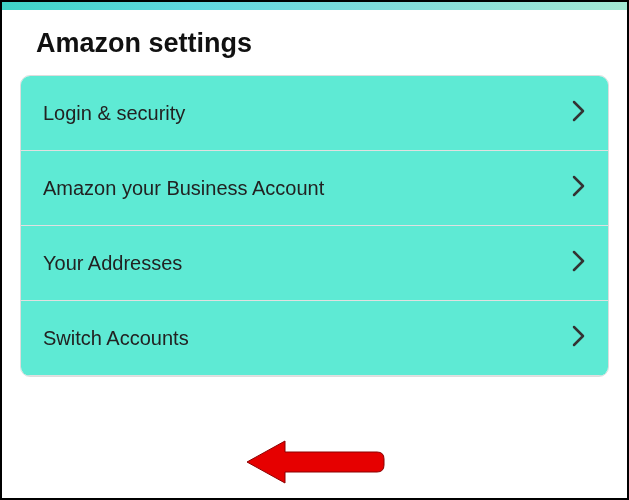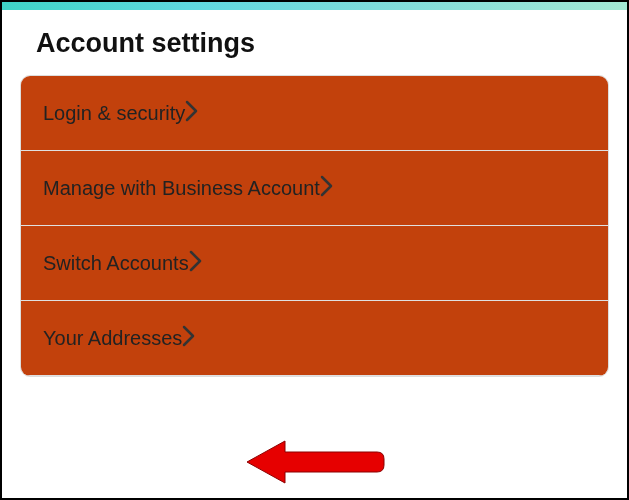--- a/index.html
+++ b/index.html
@@ -31,24 +31,25 @@
       padding-left: 16px;
     }
     .settings-list {
       border: 1px solid #ddd;
       border-radius: 10px;
       overflow: hidden;
     }
     .list-item {
       display: flex;
       align-items: center;
+      justify-content: space-between;
       padding: 24px 22px 24px 22px;
       border-bottom: 1px solid #e0e0e0;
       cursor: pointer;
-      background: #c2410c;
+      background: #5eead4;
     }
     .list-item:last-child {
       border-bottom: 1px solid #e0e0e0;
     }
     .item-label {
       font-size: 20px;
       color: #222;
       font-weight: 400;
     }
     .chevron {
@@ -60,54 +61,54 @@
       top: 436px;
       pointer-events: none;
     }
   </style>
 </head>
 <body>
 
 <div class="gradient-bar"></div>
 
 <div class="content">
-  <h1 class="page-title">Account settings</h1>
+  <h1 class="page-title">Amazon settings</h1>
 
   <div class="settings-list">
 
     <div class="list-item">
       <span class="item-label">Login &amp; security</span>
       <span class="chevron">
         <svg width="14" height="22" viewBox="0 0 14 22" fill="none">
           <path d="M2 2 L11 11 L2 20" stroke="#333" stroke-width="2.5" stroke-linecap="round" stroke-linejoin="round"></path>
         </svg>
       </span>
     </div>
 
 
     <div class="list-item">
-      <span class="item-label">Manage with Business Account</span>
+      <span class="item-label">Amazon your Business Account</span>
+      <span class="chevron">
+        <svg width="14" height="22" viewBox="0 0 14 22" fill="none">
+          <path d="M2 2 L11 11 L2 20" stroke="#333" stroke-width="2.5" stroke-linecap="round" stroke-linejoin="round"></path>
+        </svg>
+      </span>
+    </div>
+
+    <div class="list-item">
+      <span class="item-label">Your Addresses</span>
       <span class="chevron">
         <svg width="14" height="22" viewBox="0 0 14 22" fill="none">
           <path d="M2 2 L11 11 L2 20" stroke="#333" stroke-width="2.5" stroke-linecap="round" stroke-linejoin="round"></path>
         </svg>
       </span>
     </div>
 
     <div class="list-item">
       <span class="item-label">Switch Accounts</span>
-      <span class="chevron">
-        <svg width="14" height="22" viewBox="0 0 14 22" fill="none">
-          <path d="M2 2 L11 11 L2 20" stroke="#333" stroke-width="2.5" stroke-linecap="round" stroke-linejoin="round"></path>
-        </svg>
-      </span>
-    </div>
-
-    <div class="list-item">
-      <span class="item-label">Your Addresses</span>
       <span class="chevron">
         <svg width="14" height="22" viewBox="0 0 14 22" fill="none">
           <path d="M2 2 L11 11 L2 20" stroke="#333" stroke-width="2.5" stroke-linecap="round" stroke-linejoin="round"></path>
         </svg>
       </span>
     </div>
 
   </div>
 </div>
 

